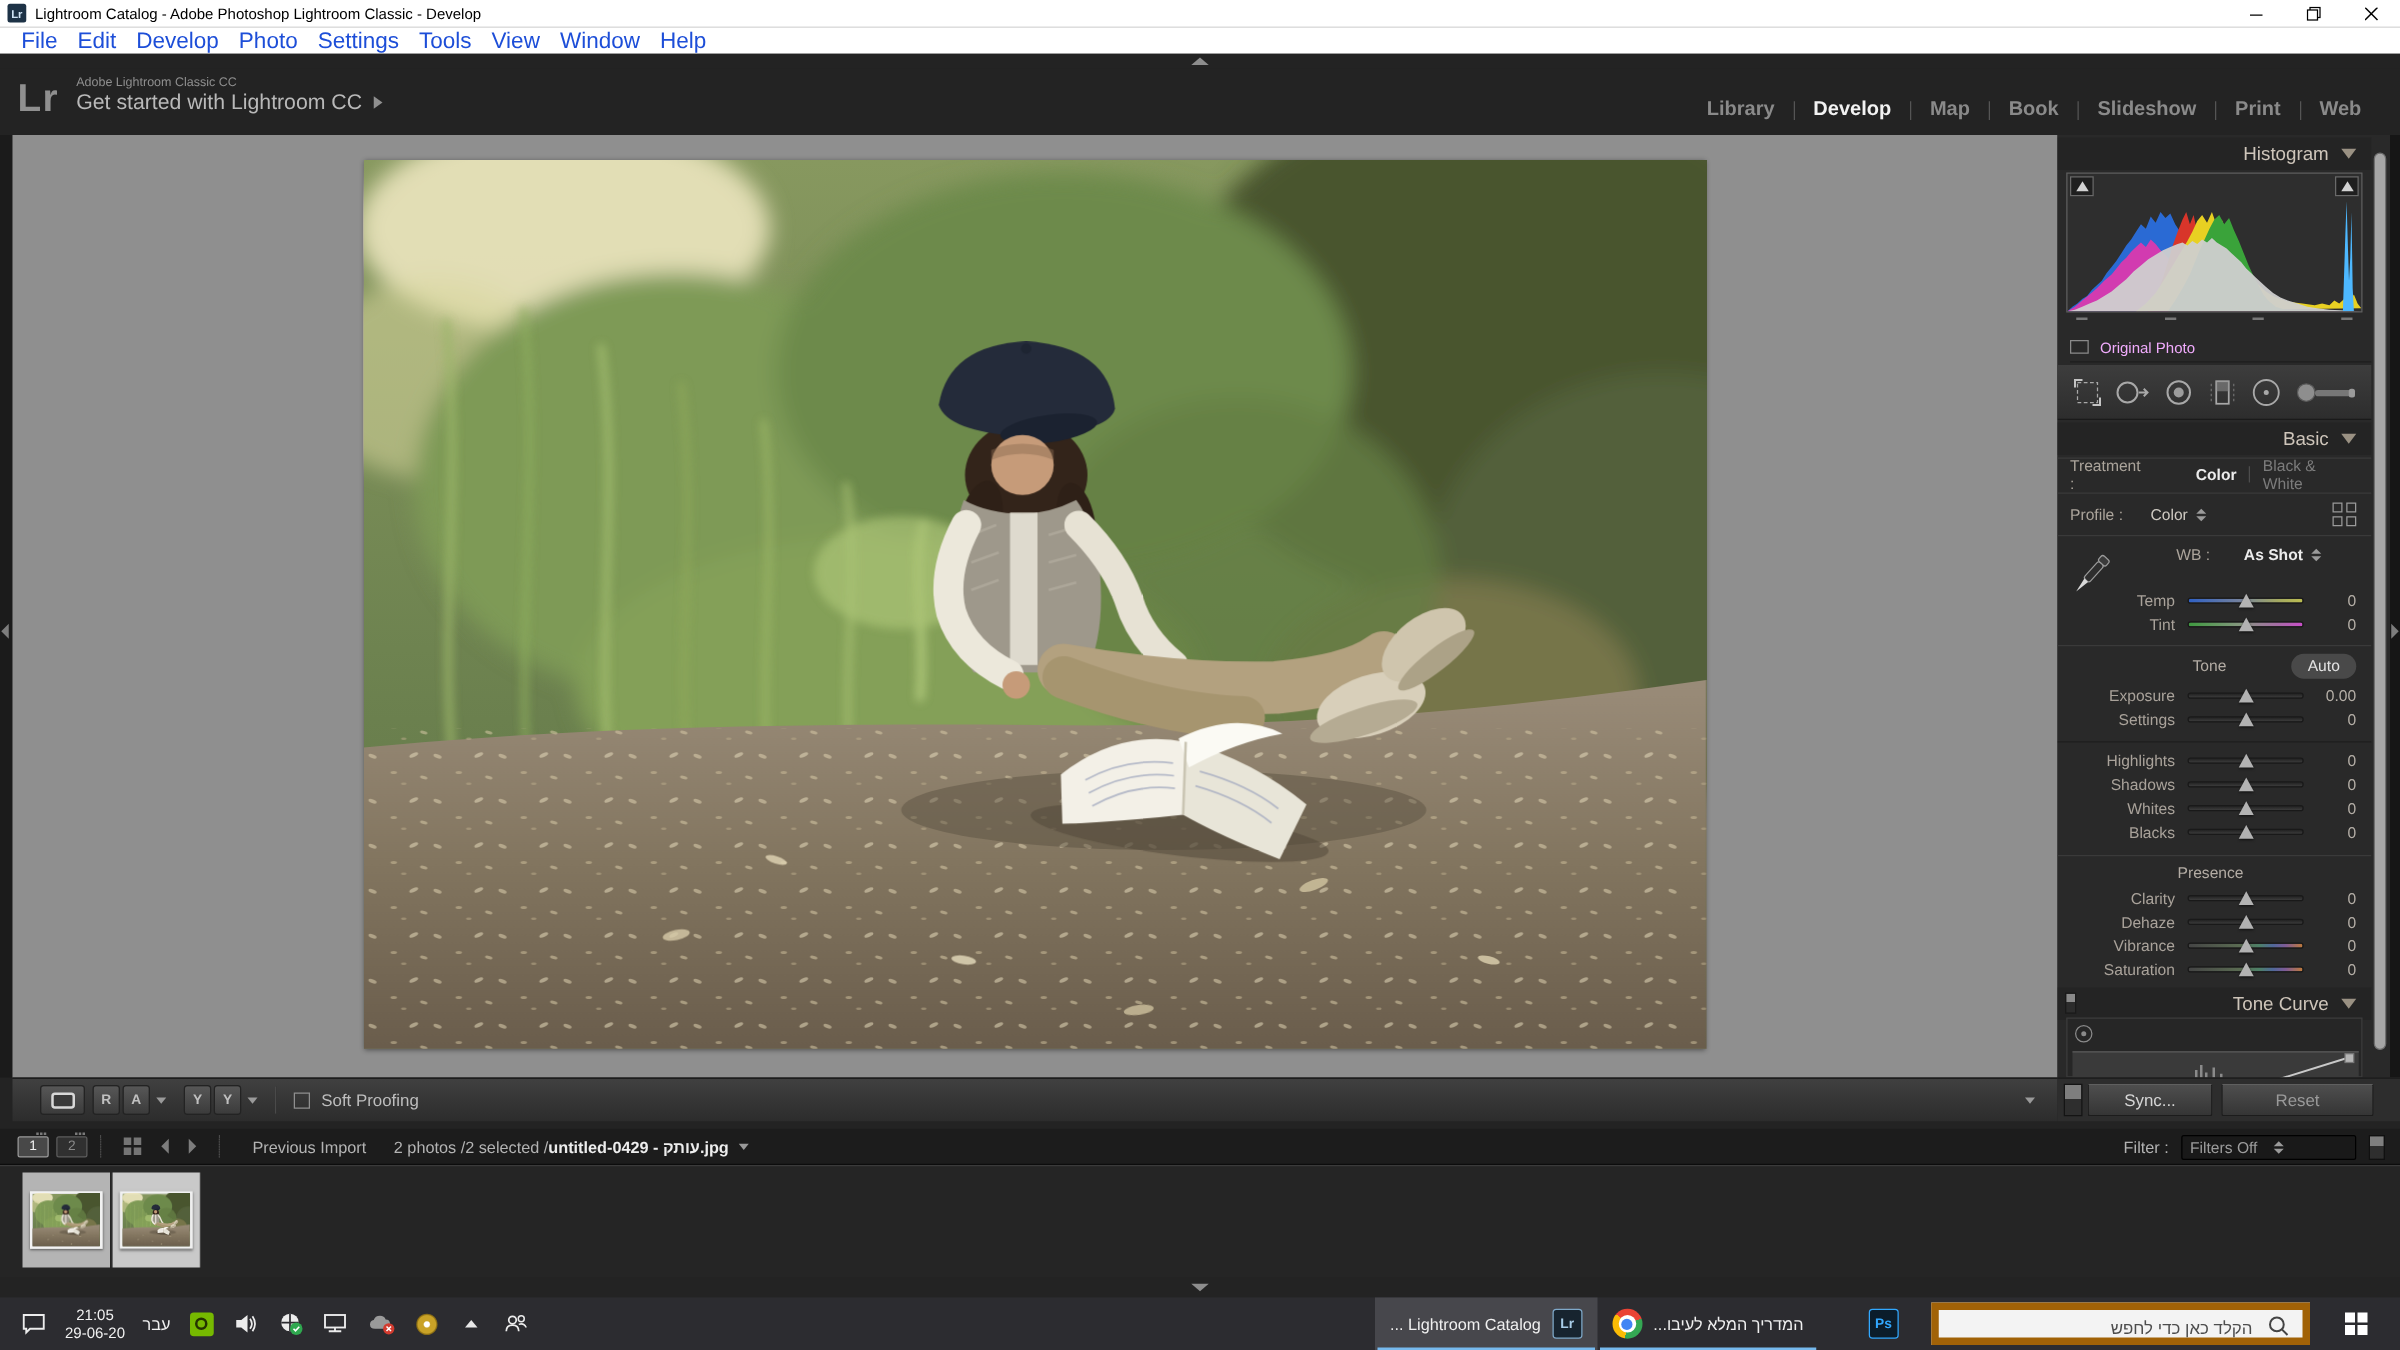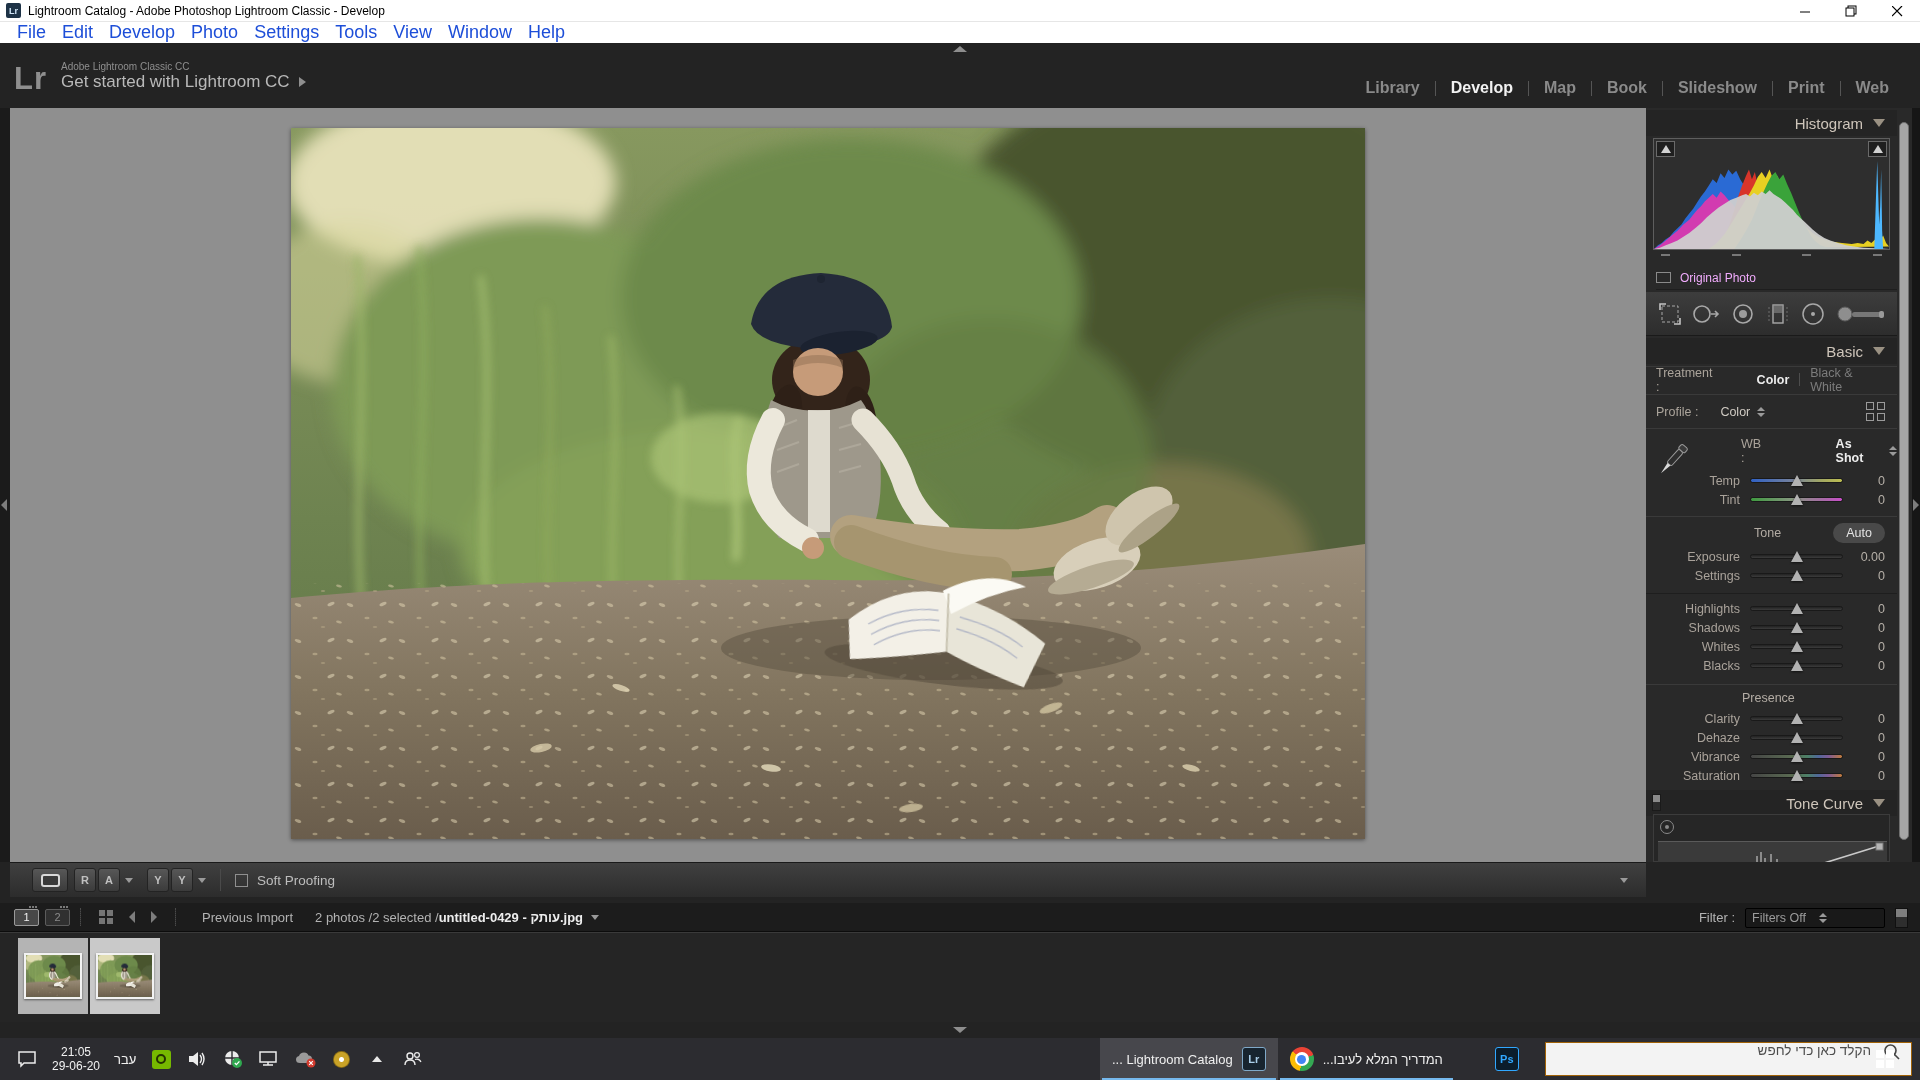--- a/index.html
+++ b/index.html
@@ -166,22 +166,22 @@
   .ps-ico{width:24px;height:24px;background:#0b1d2b;border:1.5px solid #31a8ff;border-radius:3px;color:#31a8ff;
     font-size:11px;font-weight:bold;display:flex;align-items:center;justify-content:center;}
   .chrome-ico{width:24px;height:24px;border-radius:50%;position:relative;overflow:hidden;
     background:conic-gradient(from -50deg,#ea4335 0 120deg,#4285f4 0 120deg,#34a853 120deg 240deg,#fbbc05 240deg 360deg);}
   .chrome-ico::before{content:"";position:absolute;left:5px;top:5px;width:14px;height:14px;background:#fff;border-radius:50%;}
   .chrome-ico::after{content:"";position:absolute;left:7.5px;top:7.5px;width:9px;height:9px;background:#4285f4;border-radius:50%;}
   .taskview{width:22px;height:18px;border:2px solid #ececec;border-radius:2px;position:relative;}
   .taskview::before,.taskview::after{content:"";position:absolute;top:1px;bottom:1px;width:3px;background:#ececec;}
   .taskview::before{left:-0px;}
   .taskview::after{right:0;}
-  .searchbox{position:absolute;left:1545px;top:4px;width:367px;height:34px;background:#f3f3f3;border:1px solid #a16207;
-    display:flex;align-items:flex-start;justify-content:flex-end;gap:12px;padding:0 10px;}
+  .searchbox{position:absolute;left:1545px;top:4px;width:303px;height:34px;background:#f3f3f3;border:6px solid #a16207;
+    display:flex;align-items:flex-end;justify-content:flex-end;gap:12px;padding:0 10px;}
   .search-txt{color:#4d4d4d;font-size:13.5px;}
   .startbtn{position:absolute;right:12px;top:0;width:46px;height:42px;display:flex;align-items:center;justify-content:center;}
   .winlogo{display:grid;grid-template-columns:8px 8px;grid-template-rows:8px 8px;gap:2px;transform:skewY(0deg);}
   .winlogo b{background:#fff;}
 
   .hairline{height:1px;background:#1e1e1e;position:absolute;left:0;width:251px;}
 </style>
 </head>
 <body>
 
@@ -487,21 +487,21 @@
     <div class="sect" style="top:320px;height:88px;">
       <svg class="abs" style="left:8px;top:10px;" width="34" height="46">
         <g transform="rotate(42 17 23)">
           <rect x="13" y="2" width="8" height="6" rx="2" fill="#3a3a3a" stroke="#9a9a9a"></rect>
           <rect x="14" y="8" width="6" height="18" rx="2" fill="#2e2e2e" stroke="#9a9a9a"></rect>
           <path d="M15,26 L19,26 L17,38 Z" fill="#d8d8d8"></path>
         </g>
       </svg>
       <div class="lblrow" style="position:absolute;left:95px;top:8px;align-items:center;">
         <span class="basic-lbl">WB :</span>
-        <span class="basic-lbl bright" style="margin-left:68px;">As Shot</span>
+        <span class="basic-lbl bright" style="margin-left:27px;">As Shot</span>
         <span class="updown">
             <i class="u"></i>
             <i class="d"></i>
           </span>
       </div>
       <div class="srow" style="top:42px;">
         <span class="slbl">Temp</span>
         <div class="strack tr-temp">
             <div class="sthumb"></div>
           </div>
@@ -646,20 +646,25 @@
     <div class="tb-btn tb-pair" style="margin-left:2px;">
         <span>Y</span>
       </div>
     <div class="tb-dd"></div>
     <div class="tb-sep"></div>
     <div class="cbx"></div>
     <span class="sp-lbl">Soft Proofing</span>
     <div class="tb-dd tb-right-dd"></div>
   </div>
 
+  <div class="abs syncrow">
+    <div class="sync-toggle"></div>
+    <div class="gbtn sync-btn">Sync...</div>
+    <div class="gbtn reset-btn">Reset</div>
+  </div>
 
   <div class="abs fs-hdr">
     <div class="mon-btn">
         <span>1</span>
         <span class="mon-dots">
           <b></b>
           <b></b>
           <b></b>
         </span>
       </div>

